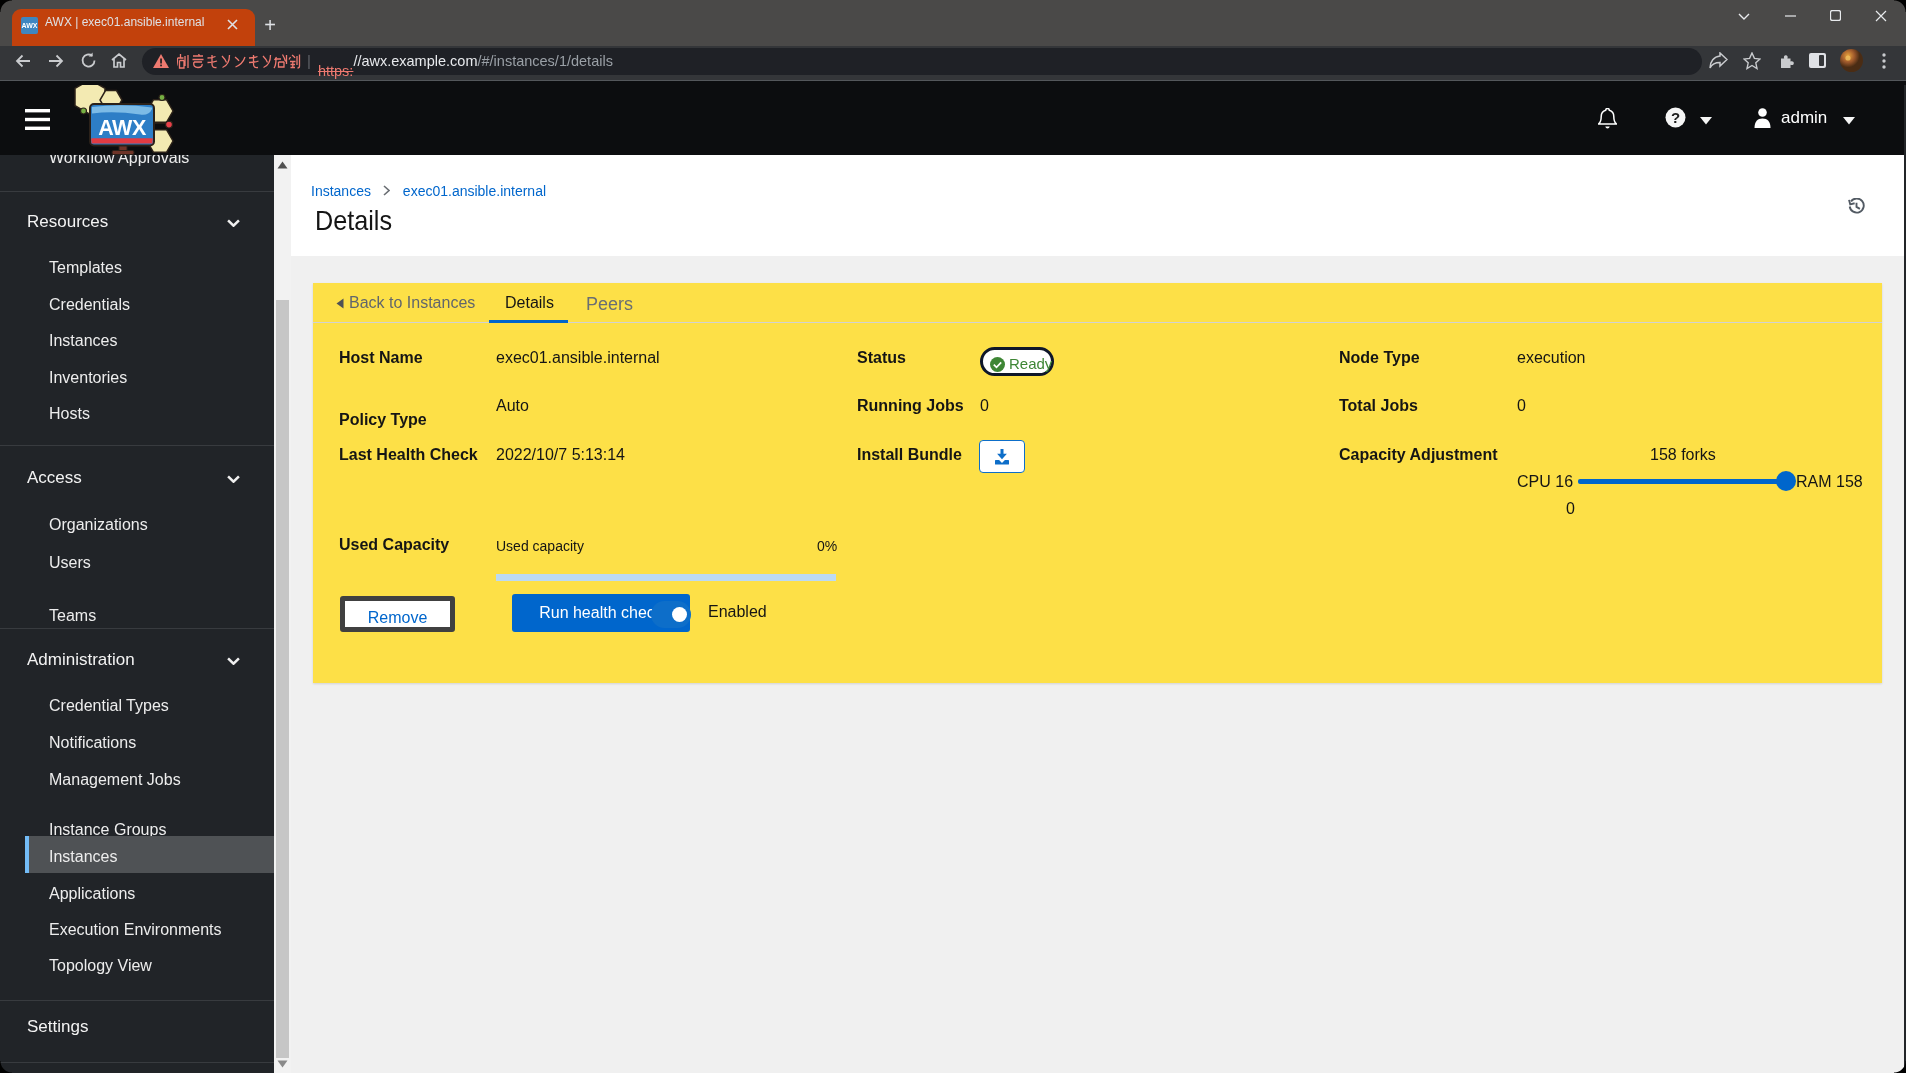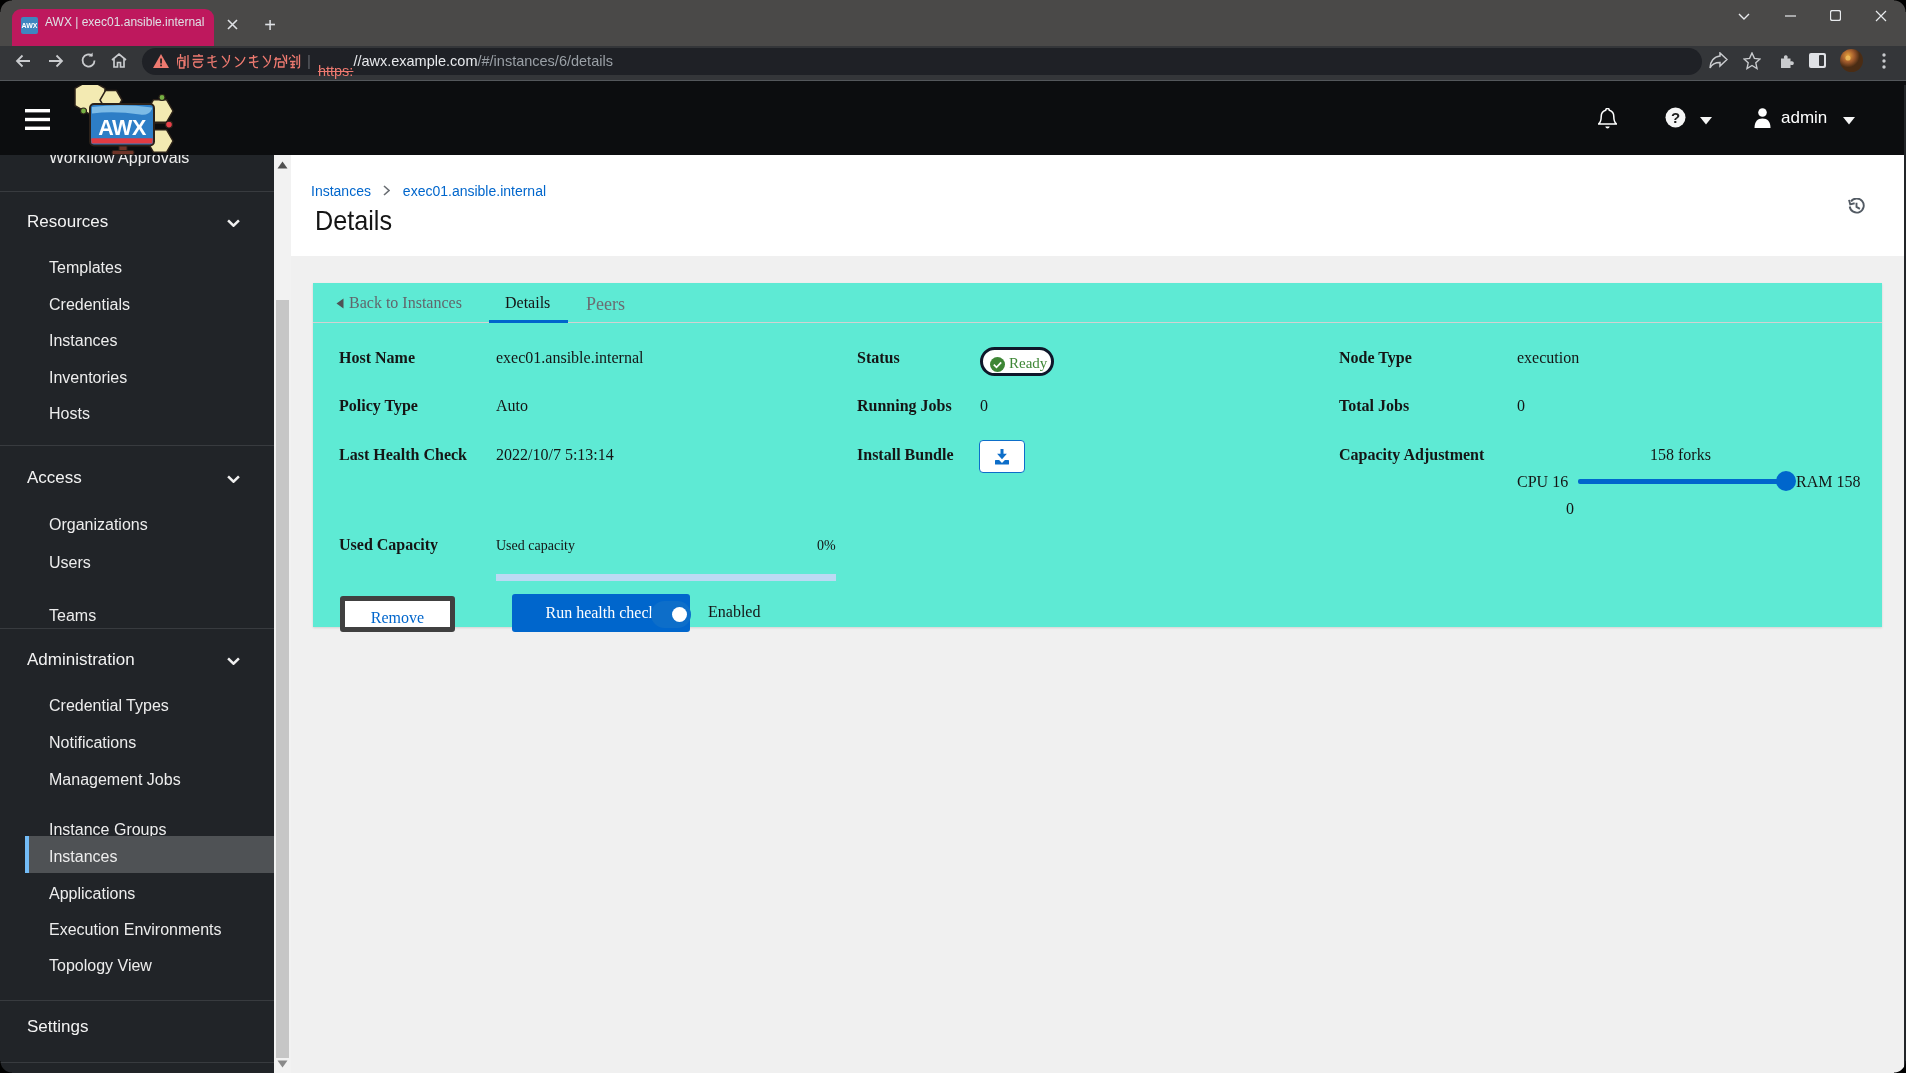--- a/index.html
+++ b/index.html
@@ -2,21 +2,21 @@
 <html><head>
 <meta charset="utf-8">
 <style>
   * { margin:0; padding:0; box-sizing:border-box; }
   html,body { width:1906px; height:1073px; overflow:hidden; }
   body { font-family:"Liberation Sans", sans-serif; position:relative; background:#f0f0f0; }
   .abs { position:absolute; }
 
   
   #tabstrip { left:0; top:0; width:1906px; height:46px; background:#4a4948; }
-  #tab { left:12px; top:9px; width:202px; height:37px; background:#be185d; border-radius:9px 9px 0 0; }
+  #tab { left:12px; top:9px; width:243px; height:37px; background:#c2410c; border-radius:9px 9px 0 0; }
   #favicon { left:9px; top:8px; width:17px; height:17px; background:#3e86c0; border-radius:2px; color:#fff; font-weight:bold; font-size:7px; text-align:center; line-height:17px; letter-spacing:0; }
   #tabtitle { left:33px; top:6px; font-size:12px; color:#dfe1e5; white-space:nowrap; }
   #newtab { left:256px; top:11px; width:28px; height:28px; color:#dfe1e5; font-size:20px; font-weight:300; text-align:center; line-height:28px; }
   .winctl { top:0; width:46px; height:32px; color:#e8eaed; text-align:center; line-height:30px; font-size:13px; }
 
   #toolbar { left:0; top:46px; width:1906px; height:34.5px; background:#343639; border-bottom:1.5px solid #54575b; }
   .tbicon { top:0; height:29px; display:flex; align-items:center; justify-content:center; }
   #omnibox { left:142px; top:1.5px; width:1560px; height:27px; background:#1f2126; border-radius:13.5px; display:flex; align-items:center; }
 
   
@@ -36,21 +36,21 @@
   #sb-thumb { left:276px; top:300px; width:13px; height:758px; background:#c6c6c6; }
 
   
   #content { left:291px; top:155px; width:1613px; height:918px; background:#f0f0f0; }
   #band { left:0; top:0; width:1613px; height:101px; background:#ffffff; }
   #rightedge { left:1904px; top:85px; width:2px; height:988px; background:#232528; }
 
   a.bc { color:#0066cc; text-decoration:none; font-size:14px; }
   #title { left:24px; top:50px; font-size:28px; color:#151515; transform:scaleX(0.9); transform-origin:left top; }
 
-  #card { left:22px; top:128px; width:1569px; height:344px; background:#5eead4; box-shadow:0 1px 2px rgba(3,3,3,0.12);font-family:Liberation Serif, serif; }
+  #card { left:22px; top:128px; width:1569px; height:400px; background:#fde047; box-shadow:0 1px 2px rgba(3,3,3,0.12); }
   #tabsrow { left:0; top:0; width:1569px; height:40px; border-bottom:1px solid #d2d2d2; }
   #activeline { left:176px; top:37px; width:79px; height:3px; background:#0066cc; }
 
   .lbl { position:absolute; font-weight:bold; font-size:16px; color:#151515; }
   .val { position:absolute; font-size:16px; color:#151515; }
 
   #readypill { left:667px; top:64px; width:74px; height:29px; border:3px solid #0f172a; border-radius:15px; background:#fff; }
   #dlbtn { left:666px; top:157px; width:46px; height:33px; border:1.5px solid #0d6ec9; border-radius:4px; background:#fff; display:flex; align-items:center; justify-content:center; }
 
   #slider-track { left:1265px; top:196px; width:208px; height:5px; background:#0066cc; border-radius:2px; }
@@ -128,21 +128,21 @@
       <path d="M45 2 C47 4 48.5 6 49.5 8.5 M52.5 1 C52.5 7 50.5 11.5 45.5 13.5"></path>
       <path d="M58 3 C60 4.5 61 5.5 62 7 M58.5 13 C63.5 11 66.5 7.5 68 3"></path>
       <path d="M72 4 C74.5 4 78 3.5 80.5 2.5 M72 8.5 C75.5 8.5 79 8 81.5 7 M76.5 1 V10 C76.5 13 78 14 81 13.5"></path>
       <path d="M86 2 C88 4 89.5 6 90.5 8.5 M93.5 1 C93.5 7 91.5 11.5 86.5 13.5"></path>
       <path d="M99.5 3 L97.5 6 M99 5 H104 M99 5 C99 9 98.5 12 97 14 M105.5 0.5 C107 3 108 5 108.5 7.5 M101.5 8 H107 M101.5 8 V13 H107 V8 M109.5 1 V10"></path>
       <path d="M113.5 3 L112 5.5 M115 1 C116.5 2 117.5 3 118 4 M113 7.5 H118.5 M113.5 10.5 H118 M113.5 13.5 H118 M115.8 7.5 V13.5 M120 2 V11 M122.5 0.5 V12 C122.5 13.5 122 14 120.5 14"></path>
     </svg>
     <span style="color:#5f6368;font-size:15px;margin:0 7px 2px 6px;">|</span>
     <span style="color:#ee7a70;font-size:14.5px;text-decoration:line-through;margin-top:20px;">https:</span>
       <span style="color:#e8eaed;font-size:14.5px;">//awx.example.com</span>
-      <span style="color:#9aa0a6;font-size:14.5px;">/#/instances/6/details</span>
+      <span style="color:#9aa0a6;font-size:14.5px;">/#/instances/1/details</span>
   </div>
 
   <div class="abs tbicon" style="left:1705px;width:27px;">
     <svg width="19" height="17" viewBox="0 0 19 17">
         <path d="M11 4 V1 L18 7.5 L11 14 V10.5 C5 10.5 2.5 13 1 16 C1 9.5 5 4.5 11 4 Z" stroke="#c9cbce" stroke-width="1.5" fill="none"></path>
       </svg>
   </div>
   <div class="abs tbicon" style="left:1738px;width:27px;">
     <svg width="18" height="18" viewBox="0 0 18 18">
         <path d="M9 1 L11.4 6.4 L17 7 L12.8 10.8 L14 16.5 L9 13.5 L4 16.5 L5.2 10.8 L1 7 L6.6 6.4 Z" stroke="#c9cbce" stroke-width="1.4" fill="none"></path>
@@ -319,21 +319,21 @@
     <div class="abs" id="readypill">
       <svg class="abs" style="left:6.5px;top:6.5px;" width="15" height="15" viewBox="0 0 15 15">
           <circle cx="7.5" cy="7.5" r="7.5" fill="#3e8635"></circle>
           <path d="M3.8 7.6 L6.5 10.3 L11.2 5.4" stroke="#fff" stroke-width="1.7" fill="none"></path>
         </svg>
       <div class="abs" style="left:26px;top:5px;font-size:15px;color:#3e8635;">Ready</div>
     </div>
     <div class="lbl" style="left:1026px;top:66px;">Node Type</div>
     <div class="val" style="left:1204px;top:66px;">execution</div>
 
-    <div class="lbl" style="left:26px;top:114px;">Policy Type</div>
+    <div class="lbl" style="left:26px;top:128px;">Policy Type</div>
     <div class="val" style="left:183px;top:114px;">Auto</div>
     <div class="lbl" style="left:544px;top:114px;">Running Jobs</div>
     <div class="val" style="left:667px;top:114px;">0</div>
     <div class="lbl" style="left:1026px;top:114px;">Total Jobs</div>
     <div class="val" style="left:1204px;top:114px;">0</div>
 
     <div class="lbl" style="left:26px;top:163px;">Last Health Check</div>
     <div class="val" style="left:183px;top:163px;">2022/10/7 5:13:14</div>
     <div class="lbl" style="left:544px;top:163px;">Install Bundle</div>
     <div class="abs" id="dlbtn">

